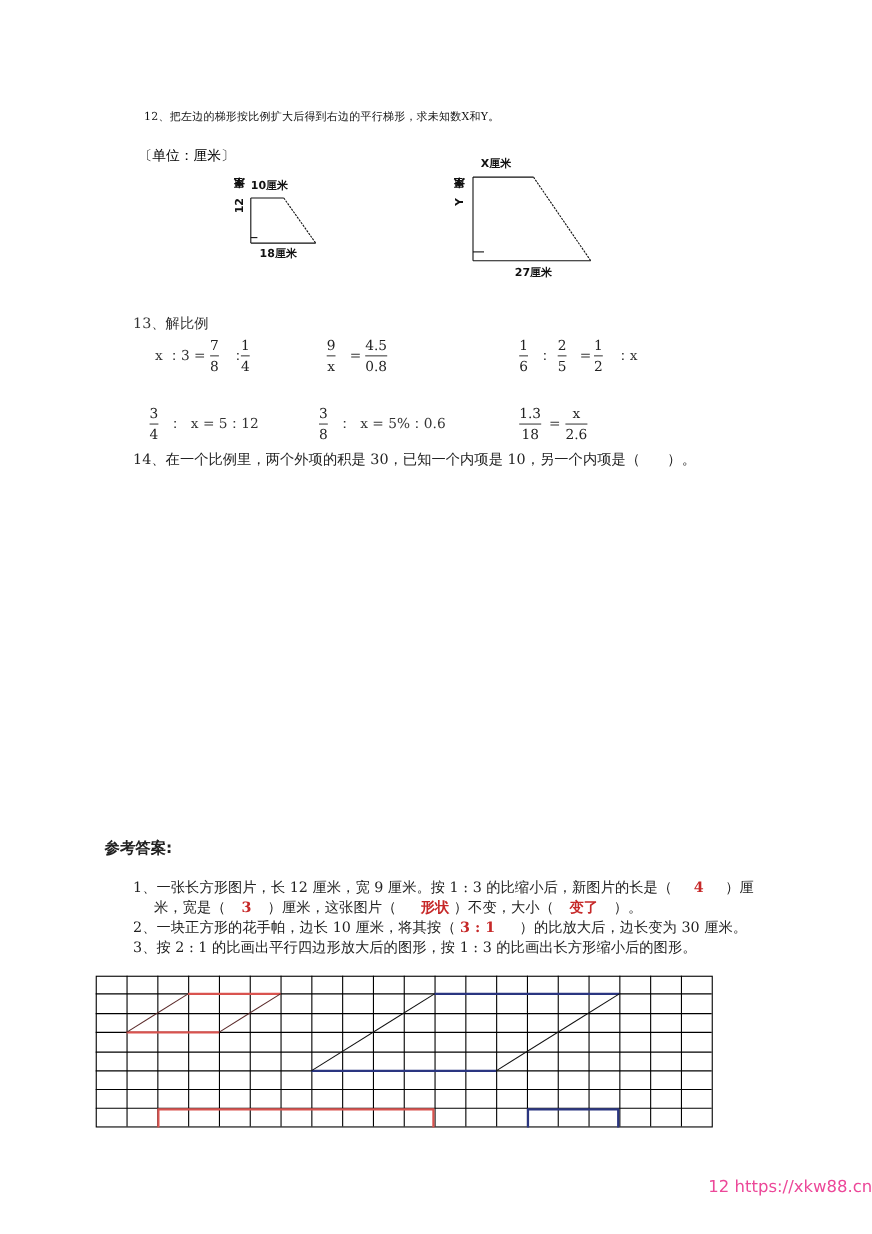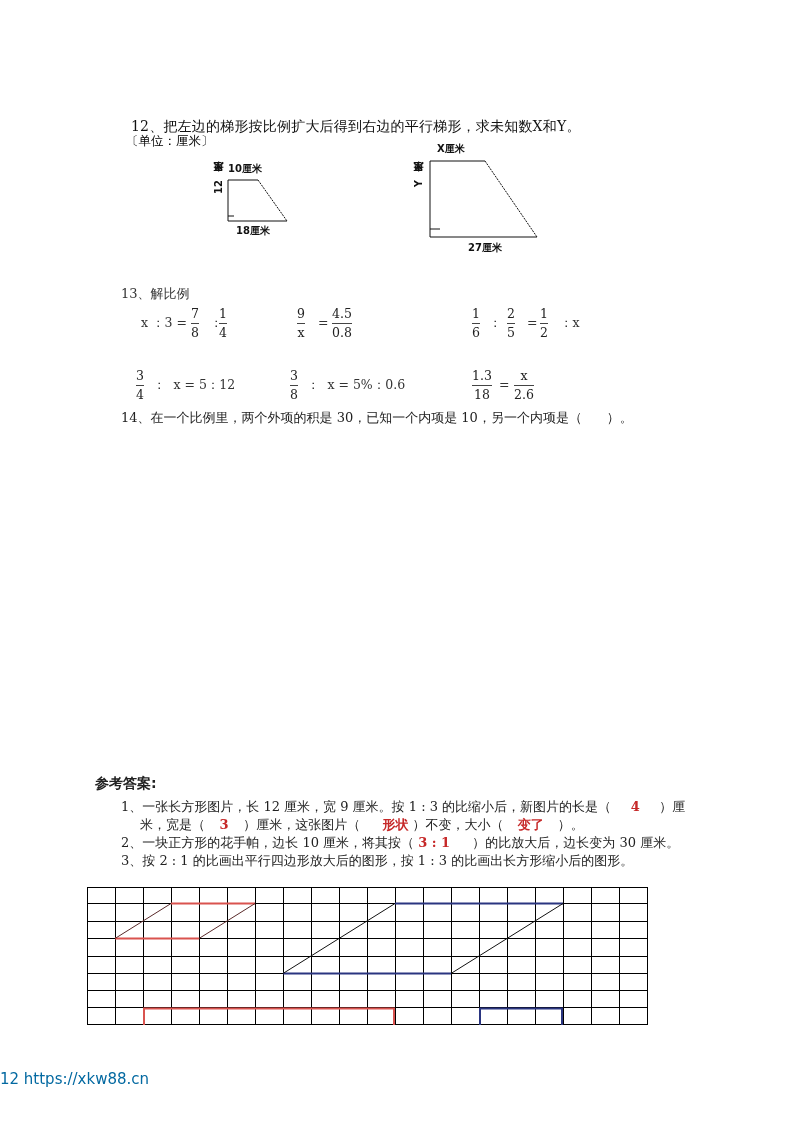--- a/index.html
+++ b/index.html
@@ -1,31 +1,31 @@
 <!DOCTYPE html>
 <html><head>
 <meta charset="utf-8">
 <style>
   html, body { margin:0; padding:0; background:#ffffff; }
   body { width:793px; height:1122px; position:relative; overflow:hidden;
          font-family: "DejaVu Serif", "Liberation Serif", serif; color:#222; }
   .abs { position:absolute; }
-  .q12-title { left:131px; top:118px; font-size:14px; letter-spacing:0.2px; color:#111; }
+  .q12-title { left:131px; top:99px; font-size:10px; letter-spacing:0.2px; color:#111; }
   .q12-unit { left:126px; top:133px; font-size:12.5px; color:#000000; }
   .fig-label { font-size:10px; font-weight:bold; color:#111; white-space:nowrap; font-family:"DejaVu Sans", sans-serif; }
   .vert { writing-mode: vertical-rl; transform: rotate(180deg); }
   .q13-title { left:121px; top:285px; font-size:13px; color:#333; }
   .math { font-family:"DejaVu Serif", serif; font-size:12.5px; color:#333; }
   .frac { position:absolute; display:inline-flex; flex-direction:column; align-items:center; font-size:12.5px; line-height:18px; }
   .frac .bar { border-top:1px solid #444; align-self:stretch; }
   .q14 { left:121px; top:409px; font-size:13px; color:#222; }
-  .ans-title { left:95px; top:762px; font-size:14px; font-weight:bold; color:#222; font-family:"DejaVu Sans", sans-serif;margin-top:13px; }
+  .ans-title { left:95px; top:762px; font-size:14px; font-weight:bold; color:#222; font-family:"DejaVu Sans", sans-serif; }
   .ans-line { font-size:13px; color:#222; white-space:nowrap; }
   .red { color:#c62828; font-weight:bold; }
-  .footer { left:0; width:793px; top:1070px; text-align:left; font-size:15px; color:#0369a1; font-family:"DejaVu Sans", sans-serif; }
+  .footer { left:0; width:793px; top:1070px; text-align:right; font-size:15px; color:#ec4899; font-family:"DejaVu Sans", sans-serif; }
   svg { position:absolute; left:0; top:0; }
 </style>
 </head>
 <body>
 
 <div class="abs q12-title">12、把左边的梯形按比例扩大后得到右边的平行梯形，求未知数X和Y。</div>
 <div class="abs q12-unit">〔单位：厘米〕</div>
 
 <svg width="793" height="1122">
 

